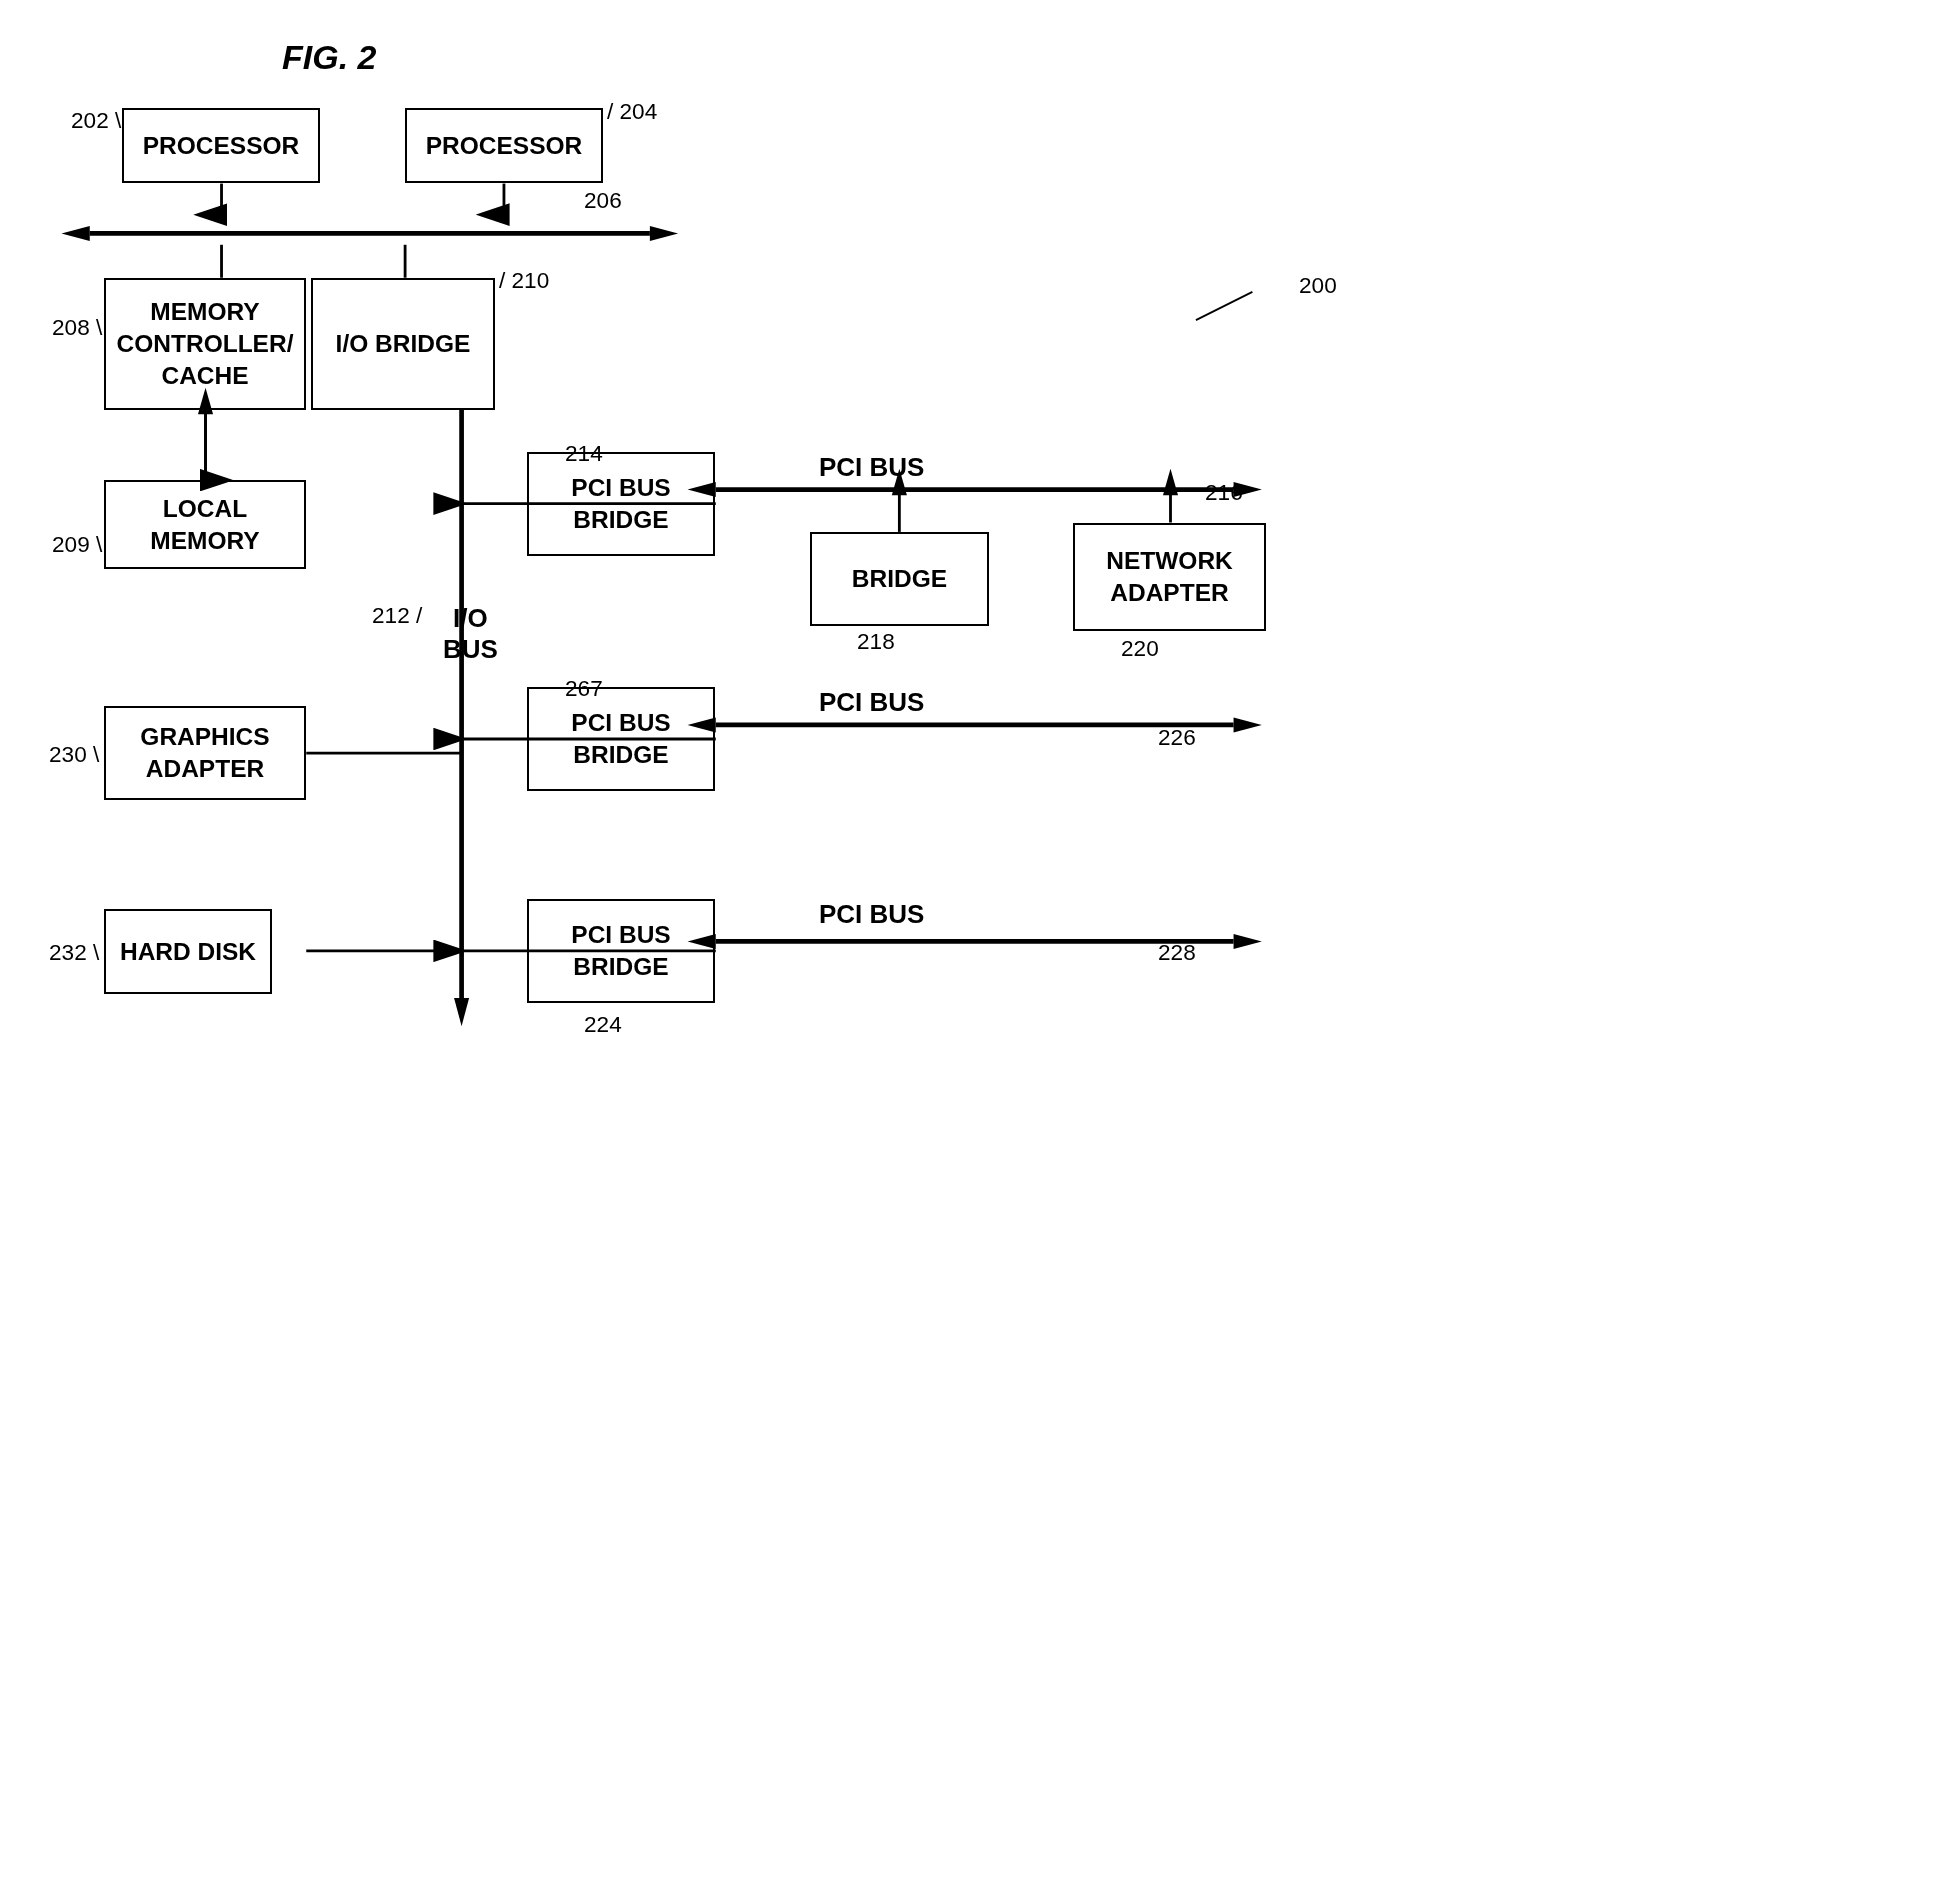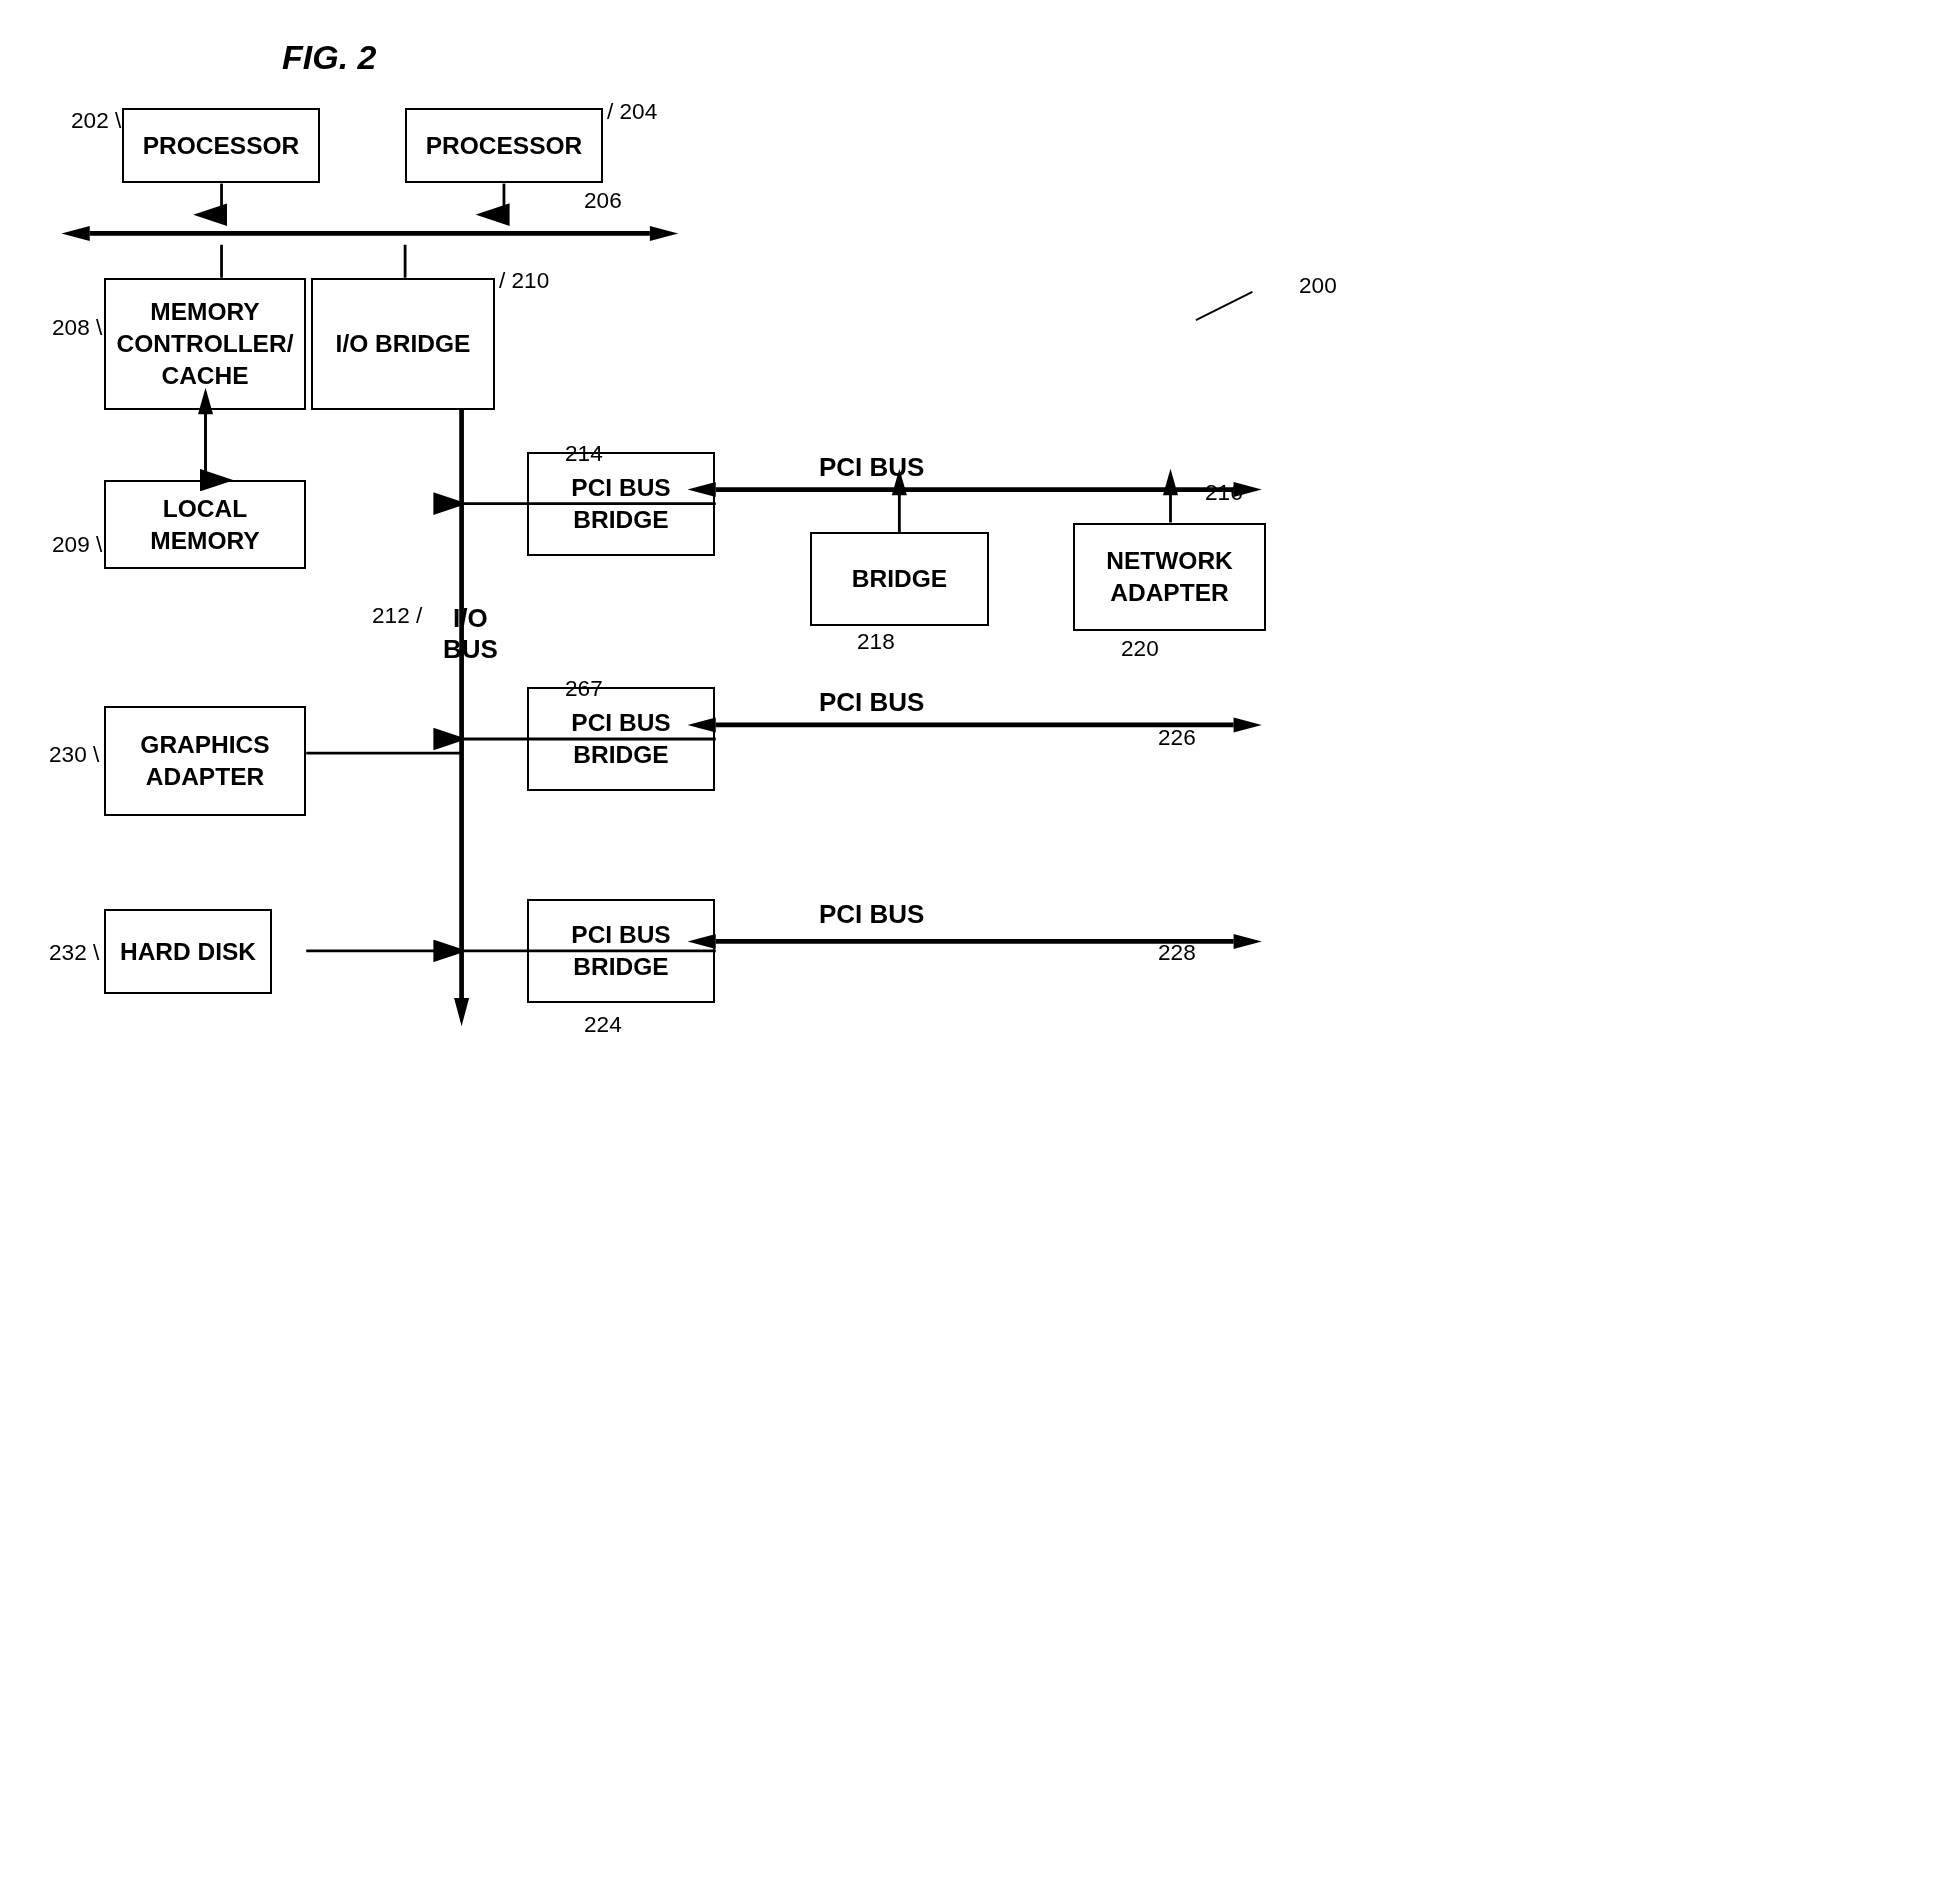--- a/index.html
+++ b/index.html
@@ -91,21 +91,21 @@
 
   <div class="box" style="left:810px; top:532px; width:179px; height:94px;">BRIDGE</div>
   <div class="ref-label" style="top:629px; left:857px;">218</div>
 
   <div class="box" style="left:1073px; top:523px; width:193px; height:108px;">NETWORK<br>ADAPTER</div>
   <div class="ref-label" style="top:636px; left:1121px;">220</div>
 
   <div class="label" style="left:819px; top:452px; font-size:26px;">PCI BUS</div>
   <div class="ref-label" style="top:480px; left:1205px;">216</div>
 
-  <div class="box" style="left:104px; top:706px; width:202px; height:110px;">GRAPHICS<br>ADAPTER</div>
+  <div class="box" style="left:104px; top:706px; width:202px; height:94px;">GRAPHICS<br>ADAPTER</div>
   <div class="ref-label" style="top:742px; left:49px;">230 \</div>
 
   <div class="box" style="left:527px; top:687px; width:188px; height:104px;">PCI BUS<br>BRIDGE</div>
   <div class="ref-label" style="top:676px; left:565px;">267</div>
 
   <div class="label" style="left:819px; top:687px; font-size:26px;">PCI BUS</div>
   <div class="ref-label" style="top:725px; left:1158px;">226</div>
 
   <div class="box" style="left:104px; top:909px; width:168px; height:85px;">HARD DISK</div>
   <div class="ref-label" style="top:940px; left:49px;">232 \</div>

